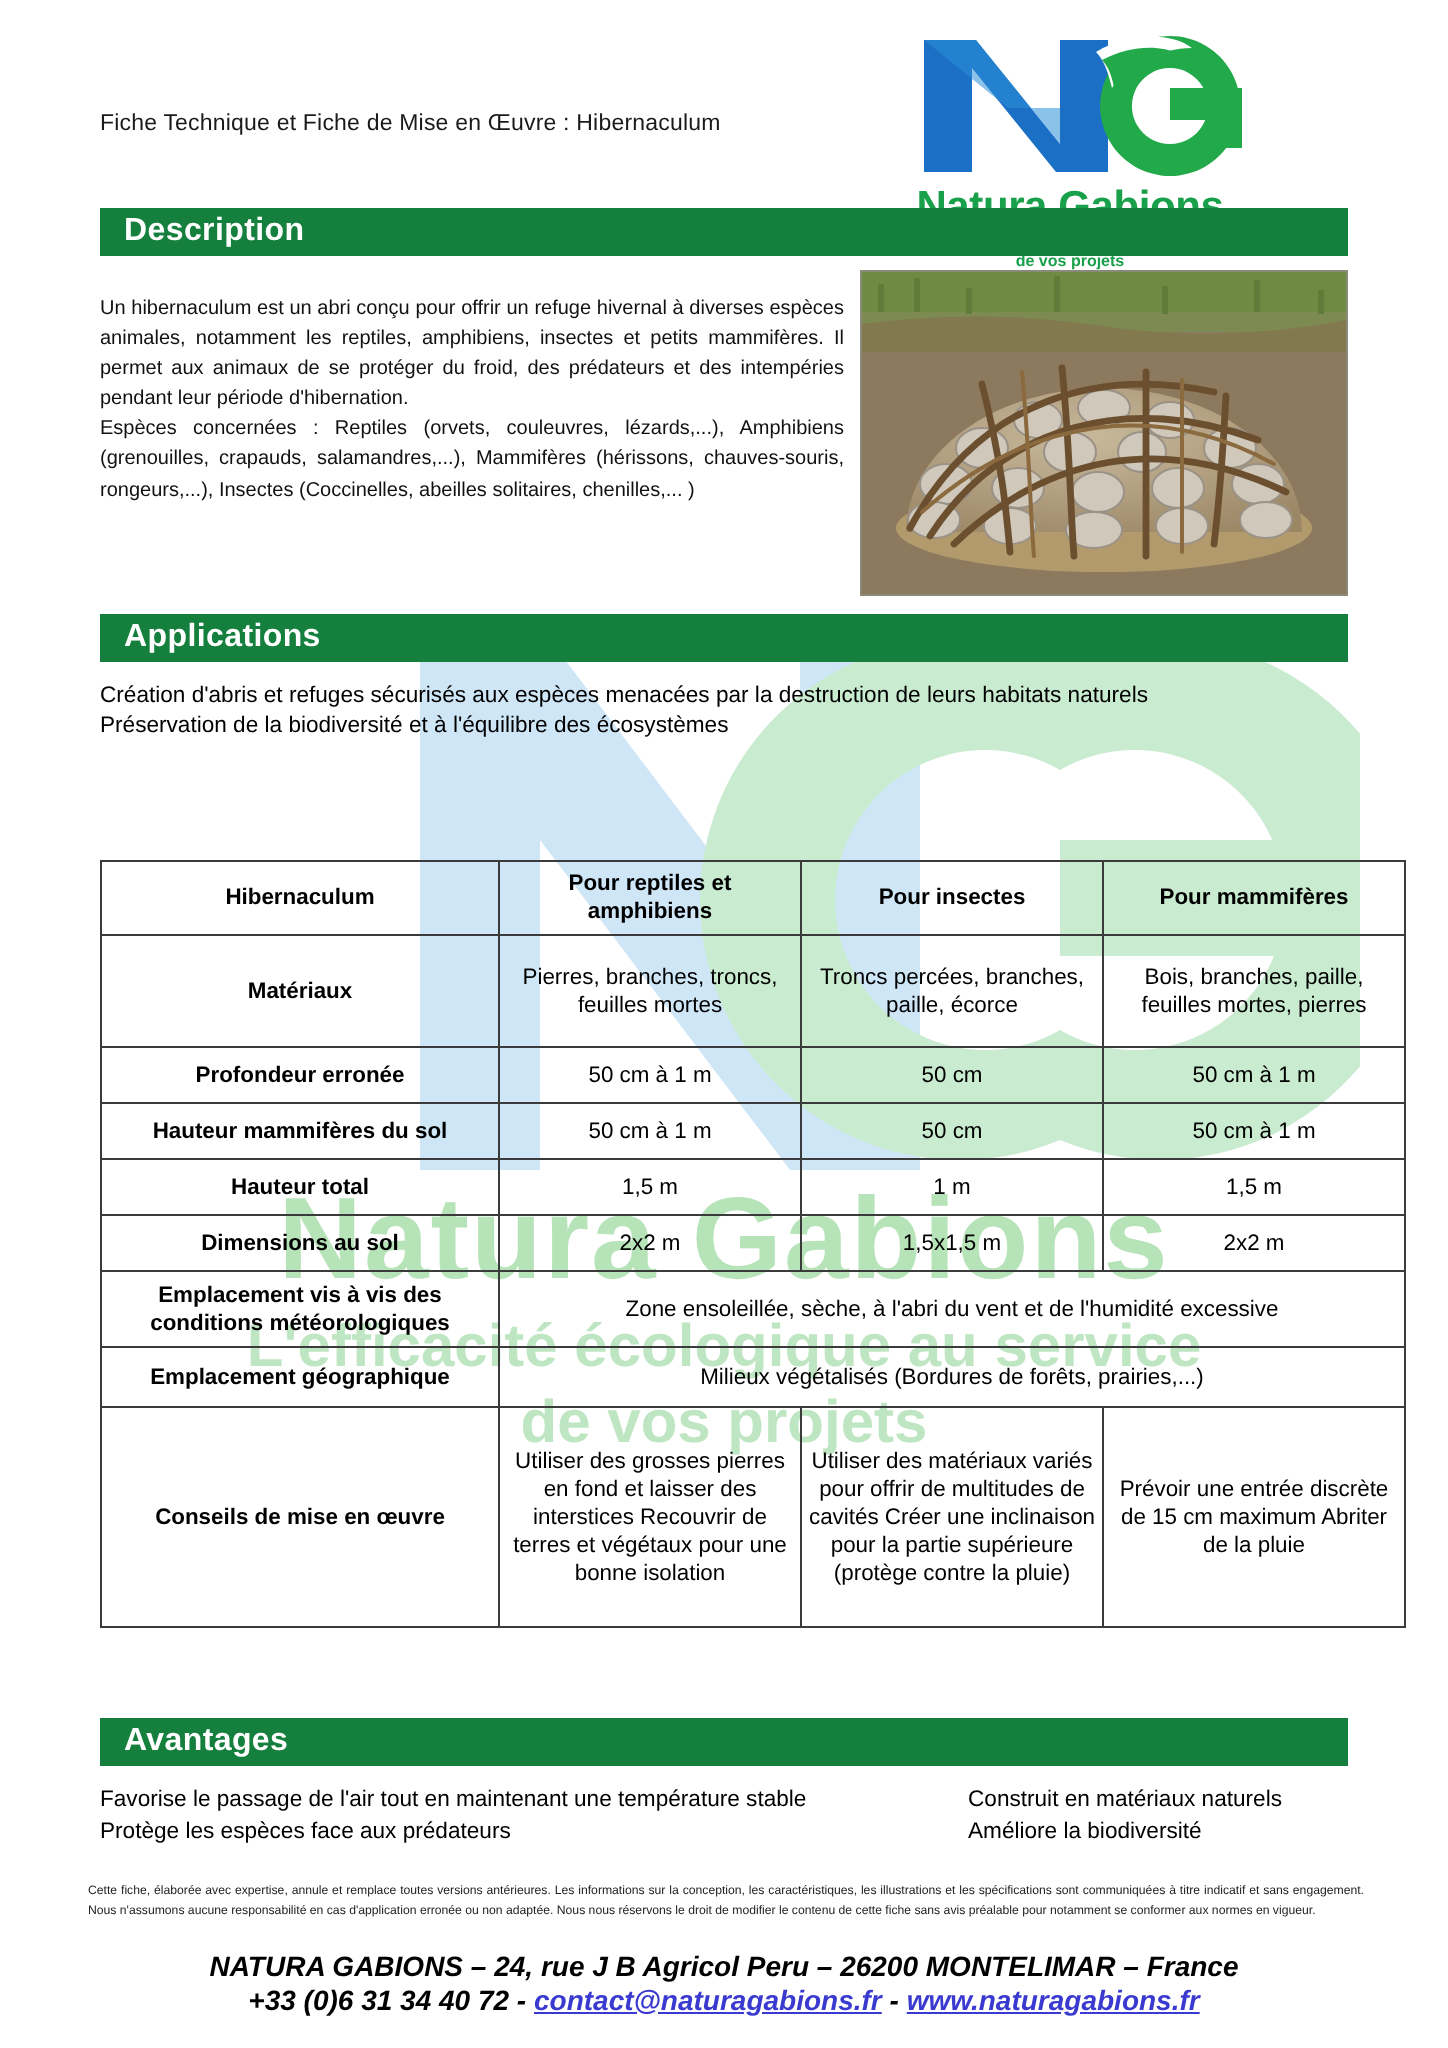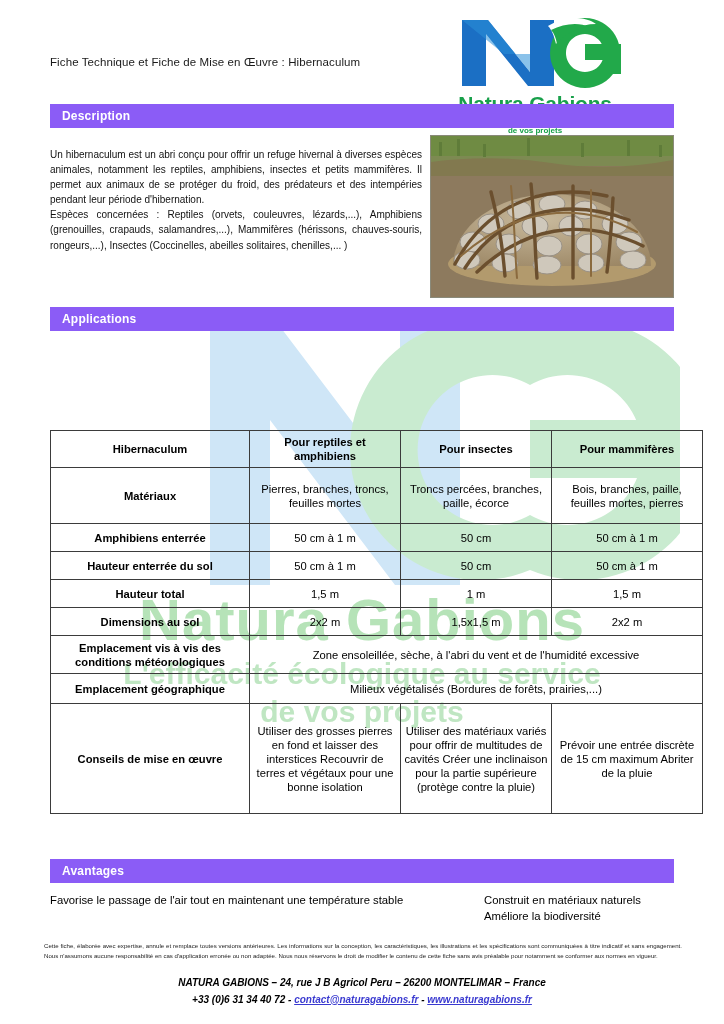--- a/index.html
+++ b/index.html
@@ -95,23 +95,23 @@
     line-height: 1.25;
     margin-top: 2px;
   }
 
   
   .bar {
     position: absolute;
     left: 50px;
     width: 624px;
     height: 24px;
-    background: #8b5cf6;
+    background: #15803d;
     color: #ffffff;
-    font-size: 12px;
+    font-size: 16px;
     font-weight: bold;
     line-height: 24px;
     padding-left: 12px;
     box-sizing: border-box;
     letter-spacing: .2px;
   }
 
   
   .desc-text {
     position: absolute;
@@ -214,21 +214,21 @@
     color: #222;
   }
 
   
   .footer {
     position: absolute;
     left: 0;
     top: 975px;
     width: 724px;
     text-align: center;
-    font-size: 10px;
+    font-size: 14px;
     font-style: italic;
     font-weight: bold;
     line-height: 16.5px;
     color: #000;
   }
   .footer a,
   .footer .link {
     color: #3a3ad0;
     text-decoration: underline;
   }
@@ -346,47 +346,51 @@
       <g stroke="#8a6a3e" stroke-width="2" fill="none" stroke-linecap="round">
         <path d="M30,120 C84,72 148,64 206,96"></path>
         <path d="M80,50 C84,92 84,120 86,142"></path>
         <path d="M160,54 C160,94 160,120 160,140"></path>
       </g>
     </svg>
   </div>
 
   <div class="bar" style="top:307px;">Applications</div>
 
+  <div class="apps-text">
+    <p>Création d'abris et refuges sécurisés aux espèces menacées par la destruction de leurs habitats naturels</p>
+    <p>Préservation de la biodiversité et à l'équilibre des écosystèmes</p>
+  </div>
 
 
   <table class="specs">
     <tbody>
       <tr>
         <td class="rowhead colhead">Hibernaculum</td>
         <td class="c2 colhead">Pour reptiles et amphibiens</td>
         <td class="c3 colhead">Pour insectes</td>
         <td class="c4 colhead">Pour mammifères</td>
       </tr>
 
       <tr style="height:56px;">
         <td class="rowhead">Matériaux</td>
         <td class="c2">Pierres, branches, troncs, feuilles mortes</td>
         <td class="c3">Troncs percées, branches, paille, écorce</td>
         <td class="c4">Bois, branches, paille, feuilles mortes, pierres</td>
       </tr>
 
       <tr style="height:28px;">
-        <td class="rowhead">Amphibiens enterrée</td>
+        <td class="rowhead">Profondeur erronée</td>
         <td class="c2">50 cm à 1 m</td>
         <td class="c3">50 cm</td>
         <td class="c4">50 cm à 1 m</td>
       </tr>
 
       <tr style="height:28px;">
-        <td class="rowhead">Hauteur enterrée du sol</td>
+        <td class="rowhead">Hauteur mammifères du sol</td>
         <td class="c2">50 cm à 1 m</td>
         <td class="c3">50 cm</td>
         <td class="c4">50 cm à 1 m</td>
       </tr>
 
       <tr style="height:28px;">
         <td class="rowhead">Hauteur total</td>
         <td class="c2">1,5 m</td>
         <td class="c3">1 m</td>
         <td class="c4">1,5 m</td>
@@ -416,20 +420,21 @@
         <td class="c4">Prévoir une entrée discrète de 15 cm maximum Abriter de la pluie</td>
       </tr>
     </tbody>
   </table>
 
   <div class="bar" style="top:859px;">Avantages</div>
 
   <div class="adv">
     <div class="adv-col-left">
       <p>Favorise le passage de l'air tout en maintenant une température stable</p>
+      <p>Protège les espèces face aux prédateurs</p>
     </div>
     <div class="adv-col-right">
       <p>Construit en matériaux naturels</p>
       <p>Améliore la biodiversité</p>
     </div>
   </div>
 
   <div class="disclaimer">Cette fiche, élaborée avec expertise, annule et remplace toutes versions antérieures. Les informations sur la conception, les caractéristiques, les illustrations et les spécifications sont communiquées à titre indicatif et sans engagement. Nous n'assumons aucune responsabilité en cas d'application erronée ou non adaptée. Nous nous réservons le droit de modifier le contenu de cette fiche sans avis préalable pour notamment se conformer aux normes en vigueur.</div>
 
   <div class="footer">

